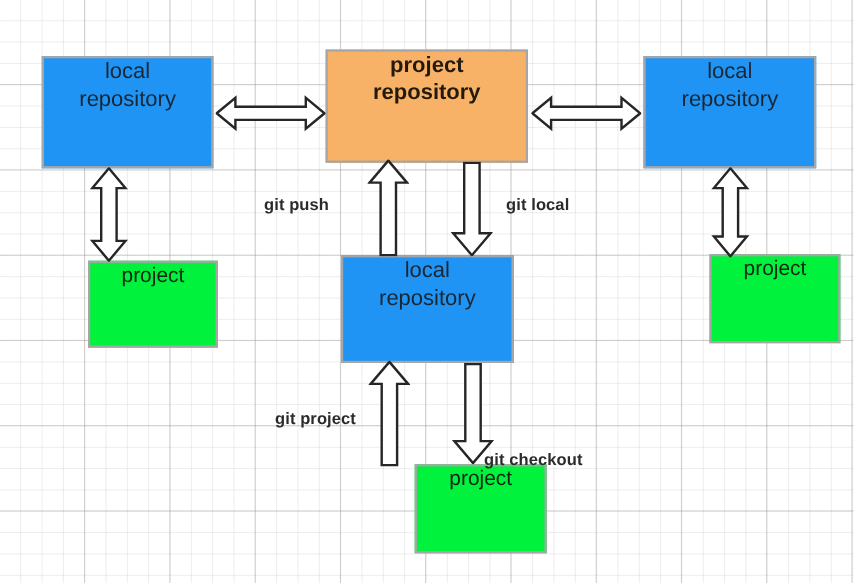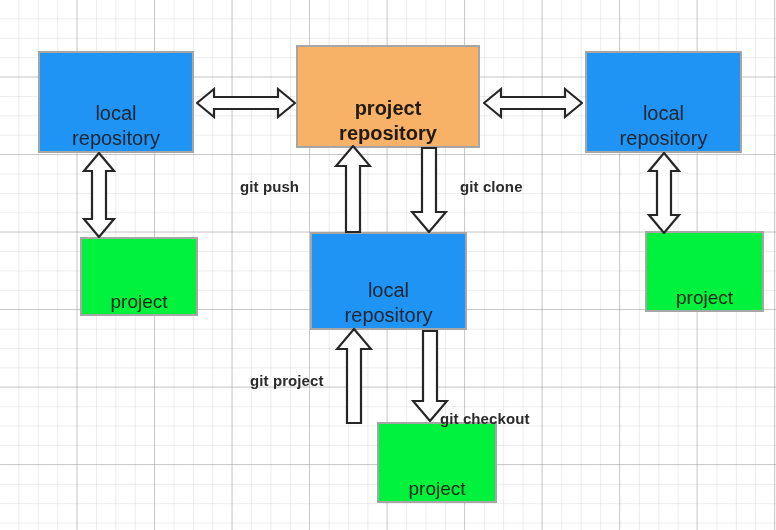--- a/index.html
+++ b/index.html
@@ -24,21 +24,21 @@
       19.4px 19.4px,
       19.4px 19.4px;
     background-position: -1px -1px, -1px -1px, -1px -1px, -1px -1px;
     font-family: "Liberation Sans", sans-serif;
   }
   .node {
     position: absolute;
     box-sizing: border-box;
     border: 2px solid #a6a6a6;
     display: flex;
-    align-items: flex-end;
+    align-items: flex-start;
     justify-content: center;
     text-align: center;
     line-height: 1.25;
   }
   .node .node-label {
     display: block;
     white-space: pre-line;
   }
   .node-blue {
     background: #1f94f5;
@@ -138,21 +138,21 @@
       <path d="M19 1 L36 21 L26 21 L26 87 L12 87 L12 21 L2 21 Z" fill="#ffffff" stroke="#262626" stroke-width="2.2" stroke-linejoin="miter"></path>
     </svg>
   </div>
   <div class="edge-label" style="left:240px; top:178px;">git push</div>
 
   <div class="arrow" style="left:410px; top:147px;">
     <svg width="38" height="86" viewBox="0 0 38 86">
       <path d="M12 1 L26 1 L26 65 L36 65 L19 85 L2 65 L12 65 Z" fill="#ffffff" stroke="#262626" stroke-width="2.2" stroke-linejoin="miter"></path>
     </svg>
   </div>
-  <div class="edge-label" style="left:460px; top:178px;">git clone</div>
+  <div class="edge-label" style="left:460px; top:178px;">git local</div>
 
   <div class="arrow" style="left:335px; top:328px;">
     <svg width="38" height="96" viewBox="0 0 38 96">
       <path d="M19 1 L36 21 L26 21 L26 95 L12 95 L12 21 L2 21 Z" fill="#ffffff" stroke="#262626" stroke-width="2.2" stroke-linejoin="miter"></path>
     </svg>
   </div>
   <div class="edge-label" style="left:250px; top:372px;">git project</div>
 
   <div class="arrow" style="left:411px; top:330px;">
     <svg width="38" height="92" viewBox="0 0 38 92">

